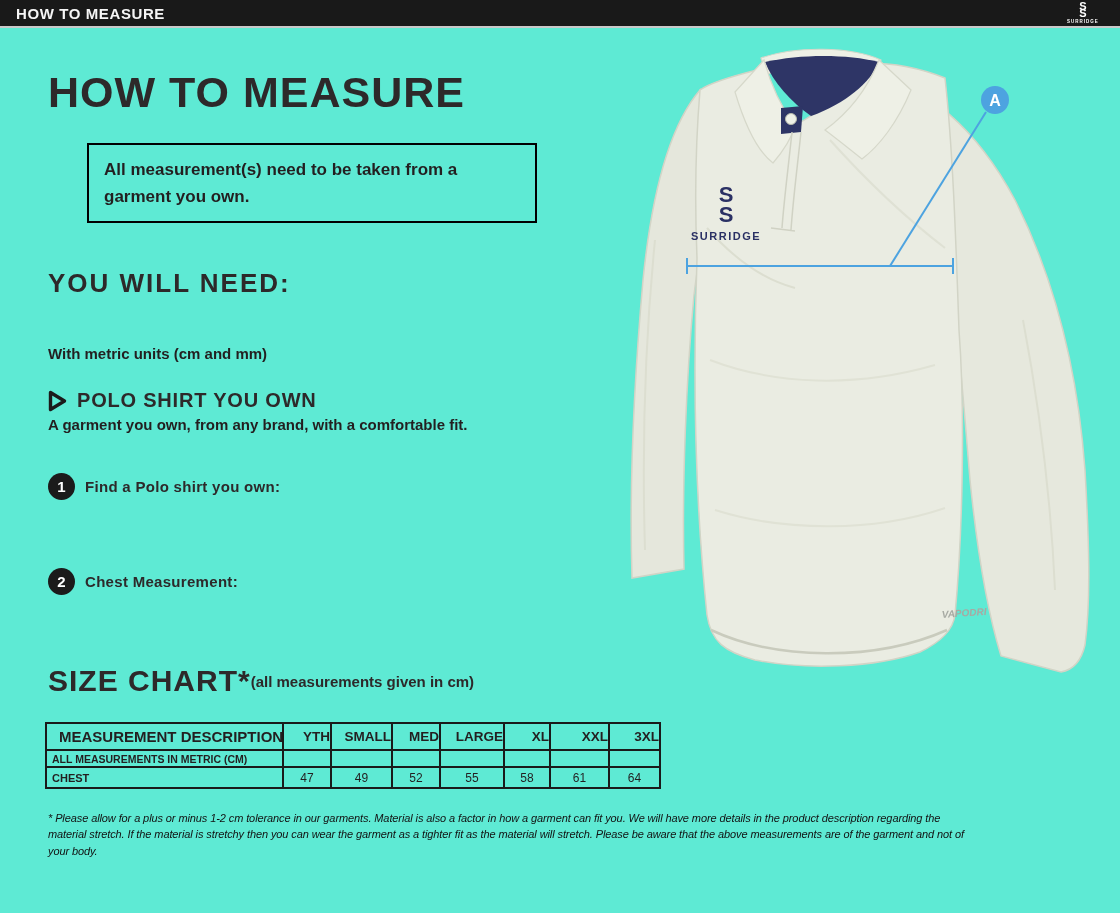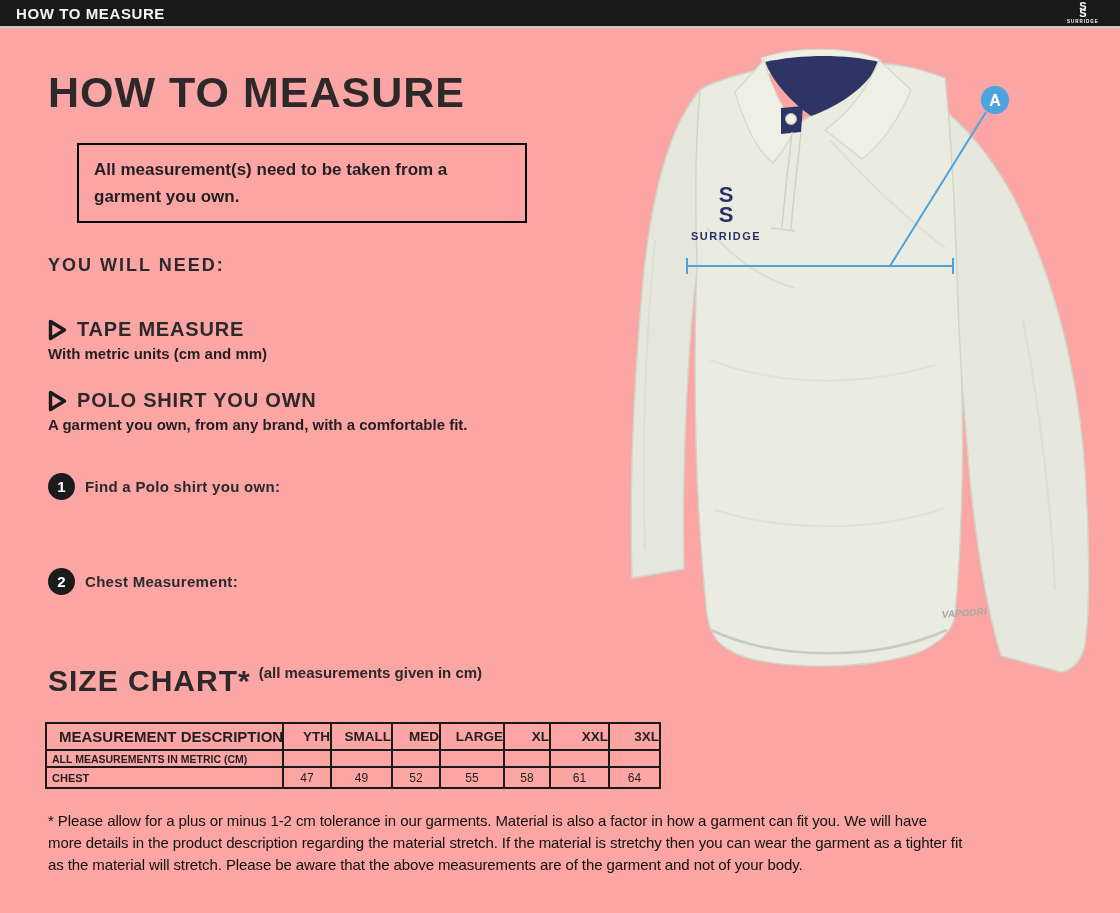--- a/index.html
+++ b/index.html
@@ -1,19 +1,19 @@
 <!DOCTYPE html>
 <html><head>
 <meta charset="utf-8">
 <style>
   * { margin:0; padding:0; box-sizing:border-box; }
   html,body { background:#ffffff; }
   .page {
     position:relative; width:1120px; height:913px; margin:0 auto;
-    background:#fca5a5; overflow:hidden;
+    background:#5eead4; overflow:hidden;
     font-family:"Liberation Sans", sans-serif; color:#231f20;
   }
   
   .topbar {
     position:absolute; left:0; top:0; width:1120px; height:28px;
     background:#191919; display:flex; align-items:center;
     border-bottom:2px solid #c9c9c9;
   }
   .topbar-title {
     color:#f5f5f5; font-size:15px; font-weight:700; letter-spacing:0.6px;
@@ -25,66 +25,67 @@
     color:#ffffff;
   }
   .topbar-brand .s-mark { font-size:11px; font-weight:800; line-height:7px; letter-spacing:0; }
   .topbar-brand .brand-word { font-size:4.5px; font-weight:700; letter-spacing:1px; margin-top:2px; }
   
   .h1 {
     position:absolute; left:48px; top:68px;
     font-size:43px; font-weight:800; letter-spacing:1px; color:#2d292a;
   }
   .notice-box {
-    position:absolute; left:77px; top:143px; width:450px; height:80px;
+    position:absolute; left:87px; top:143px; width:450px; height:80px;
     border:2px solid #000000; padding:11px 15px;
     font-size:17px; font-weight:700; line-height:1.6; color:#231f20;
   }
   .section-h {
-    position:absolute; left:48px; top:255px;
-    font-size:18px; font-weight:800; letter-spacing:2px; color:#2d292a;
+    position:absolute; left:48px; top:268px;
+    font-size:26px; font-weight:800; letter-spacing:2px; color:#2d292a;
   }
   .need-row { position:absolute; left:48px; display:flex; align-items:center; gap:10px; }
   .need-row .tri { width:19px; height:22px; flex:0 0 auto; }
   .need-label { font-size:20px; font-weight:800; letter-spacing:0.8px; color:#2d292a; }
   .need-desc {
     position:absolute; left:48px; font-size:15px; font-weight:700; color:#231f20;
   }
   .step-row { position:absolute; left:48px; display:flex; align-items:center; gap:10px; }
   .step-num {
     width:27px; height:27px; border-radius:50%; background:#1b1b1b; color:#ffffff;
     display:flex; align-items:center; justify-content:center;
     font-size:15px; font-weight:700; flex:0 0 auto;
   }
   .step-title { font-size:15px; font-weight:700; letter-spacing:0.3px; color:#2d292a; }
   .step-desc {
     position:absolute; left:48px; width:545px;
     font-size:15px; font-weight:700; line-height:1.28; color:#231f20;
   }
-  .sizechart-h { position:absolute; left:48px; top:664px; display:flex; align-items:flex-start; gap:8px; }
+  .sizechart-h { position:absolute; left:48px; top:664px; display:flex; align-items:center; }
   .sizechart-h .big { font-size:30px; font-weight:800; letter-spacing:1px; color:#2d292a; }
   .sizechart-h .small { font-size:15px; font-weight:700; color:#2d292a; }
   
   .size-table {
     position:absolute; left:45px; top:722px; width:614px;
     border-collapse:collapse; table-layout:fixed;
   }
   .size-table th, .size-table td {
     border:2px solid #1a1a1a; overflow:hidden; white-space:nowrap;
   }
   .size-table thead th { height:27px; font-size:13.5px; font-weight:700; text-align:right; }
   .size-table thead th:first-child { text-align:left; padding-left:12px; font-size:15px; }
   .size-table .metric-row td { height:17px; font-size:10.5px; font-weight:700; padding-left:5px; }
   .size-table .value-row td { height:21px; font-size:12px; text-align:center;margin-left:42px; }
   .size-table .value-row td:first-child { text-align:left; padding-left:5px; font-size:11px; font-weight:700; }
   
   .footnote {
     position:absolute; left:48px; top:810px; width:916px;
-    font-size:15px; font-weight:400; line-height:1.48; color:#111111;
+    font-size:11px; font-weight:400; line-height:1.48; color:#111111;
     letter-spacing:-0.1px;
+    font-style:italic;
   }
   
   .figure { position:absolute; left:615px; top:30px; width:505px; height:665px; }
 </style>
 </head>
 <body>
 
 <div class="page">
 
   <div class="topbar">
@@ -96,26 +97,20 @@
       <div class="brand-word">SURRIDGE</div>
     </div>
   </div>
 
   <div class="h1">HOW TO MEASURE</div>
 
   <div class="notice-box">All measurement(s) need to be taken from a garment you own.</div>
 
   <div class="section-h">YOU WILL NEED:</div>
 
-  <div class="need-row" style="top:318px;">
-    <svg class="tri" viewBox="0 0 19 22">
-      <polygon points="2.5,2.5 16.5,11 2.5,19.5" fill="none" stroke="#1b1b1b" stroke-width="3.4" stroke-linejoin="round"></polygon>
-    </svg>
-    <div class="need-label">TAPE MEASURE</div>
-  </div>
   <div class="need-desc" style="top:345px;">With metric units (cm and mm)</div>
 
   <div class="need-row" style="top:389px;">
     <svg class="tri" viewBox="0 0 19 22">
       <polygon points="2.5,2.5 16.5,11 2.5,19.5" fill="none" stroke="#1b1b1b" stroke-width="3.4" stroke-linejoin="round"></polygon>
     </svg>
     <div class="need-label">POLO SHIRT YOU OWN</div>
   </div>
   <div class="need-desc" style="top:416px;">A garment you own, from any brand, with a comfortable fit.</div>
 

